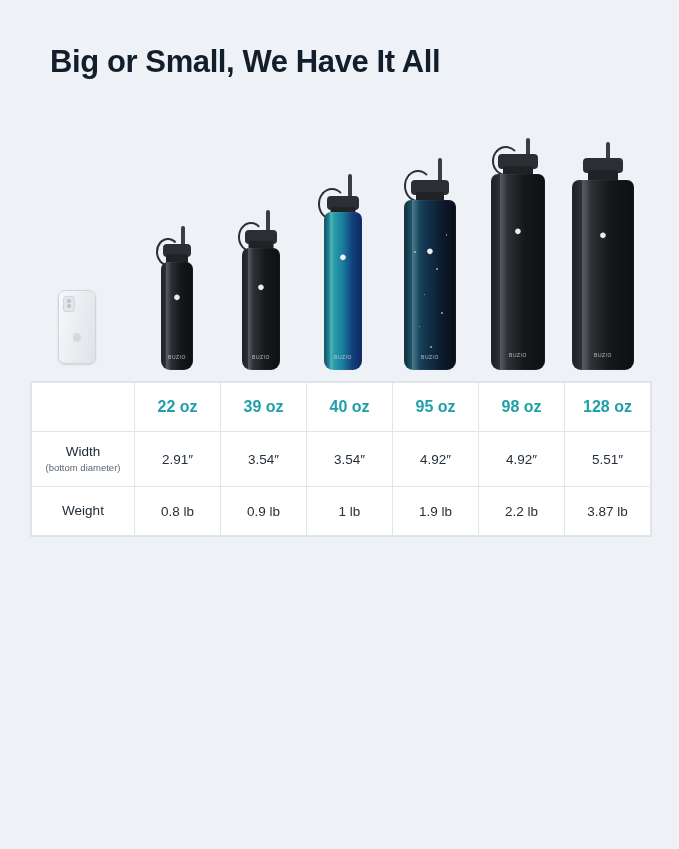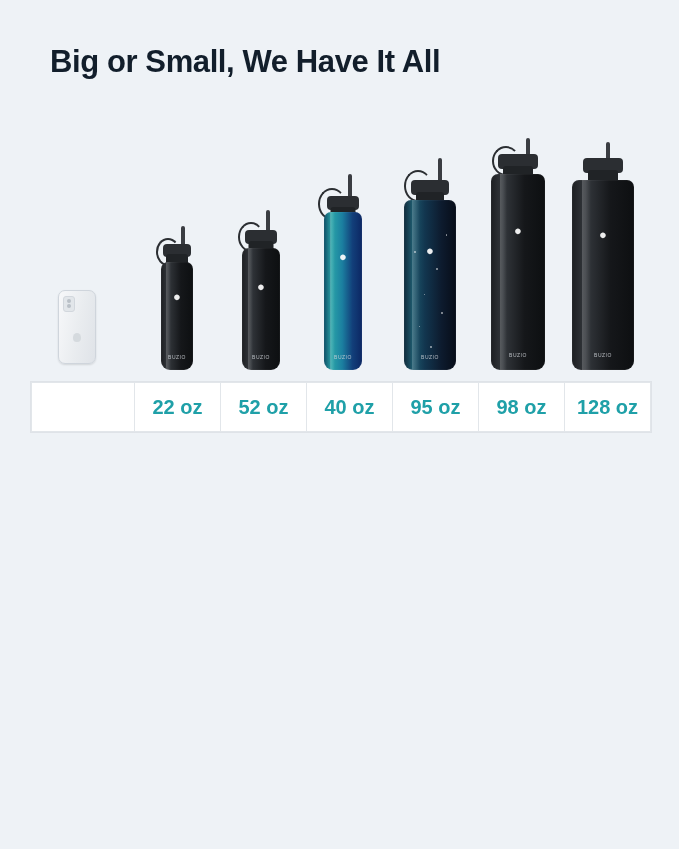--- a/index.html
+++ b/index.html
@@ -175,21 +175,21 @@
     font-size: 13.5px;
     color: #26313c;
     font-weight: normal;
     padding: 0;
   }
   th:first-child, td:first-child { width: 102px; }
   .hdr td { height: 48px; }
   .size-h {
     color: #1fa0a8;
     font-weight: bold;
-    font-size: 20px;
+    font-size: 16px;
   }
   .rowlabel {
     font-size: 13.5px;
     color: #222c36;
     line-height: 1.25;
   }
   .rowlabel .sub {
     display: block;
     font-size: 9.5px;
     color: #5a6672;
@@ -379,27 +379,50 @@
     </div>
 
   </div>
 
   <div class="table-wrap">
     <table>
       <tbody>
         <tr class="hdr">
           <td></td>
           <td class="size-h">22 oz</td>
-          <td class="size-h">52 oz</td>
+          <td class="size-h">39 oz</td>
           <td class="size-h">40 oz</td>
           <td class="size-h">95 oz</td>
           <td class="size-h">98 oz</td>
           <td class="size-h">128 oz</td>
         </tr>
 
-
-
+        <tr class="r-width">
+          <td class="rowlabel">
+            <span>Width</span>
+            <span class="sub">(bottom diameter)</span>
+          </td>
+          <td>2.91″</td>
+          <td>3.54″</td>
+          <td>3.54″</td>
+          <td>4.92″</td>
+          <td>4.92″</td>
+          <td>5.51″</td>
+        </tr>
+
+
+        <tr class="r-weight">
+          <td class="rowlabel">
+            <span>Weight</span>
+          </td>
+          <td>0.8 lb</td>
+          <td>0.9 lb</td>
+          <td>1 lb</td>
+          <td>1.9 lb</td>
+          <td>2.2 lb</td>
+          <td>3.87 lb</td>
+        </tr>
 
       </tbody>
     </table>
   </div>
 
 </div>
 
 </body></html>

